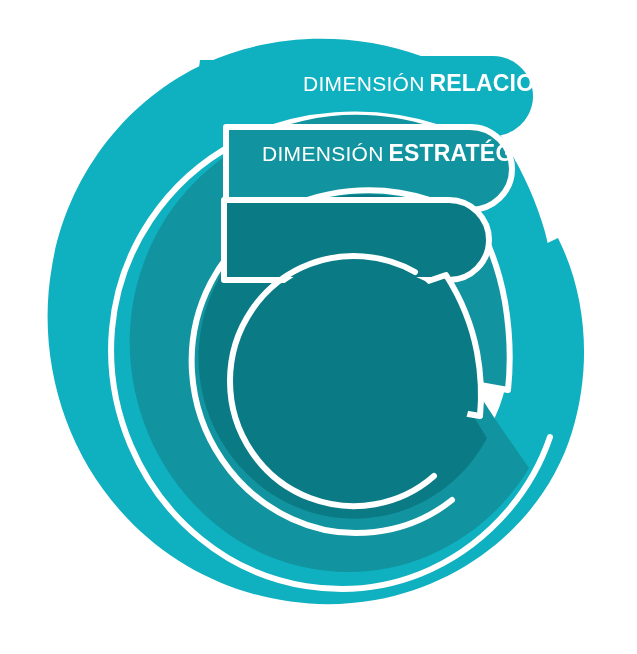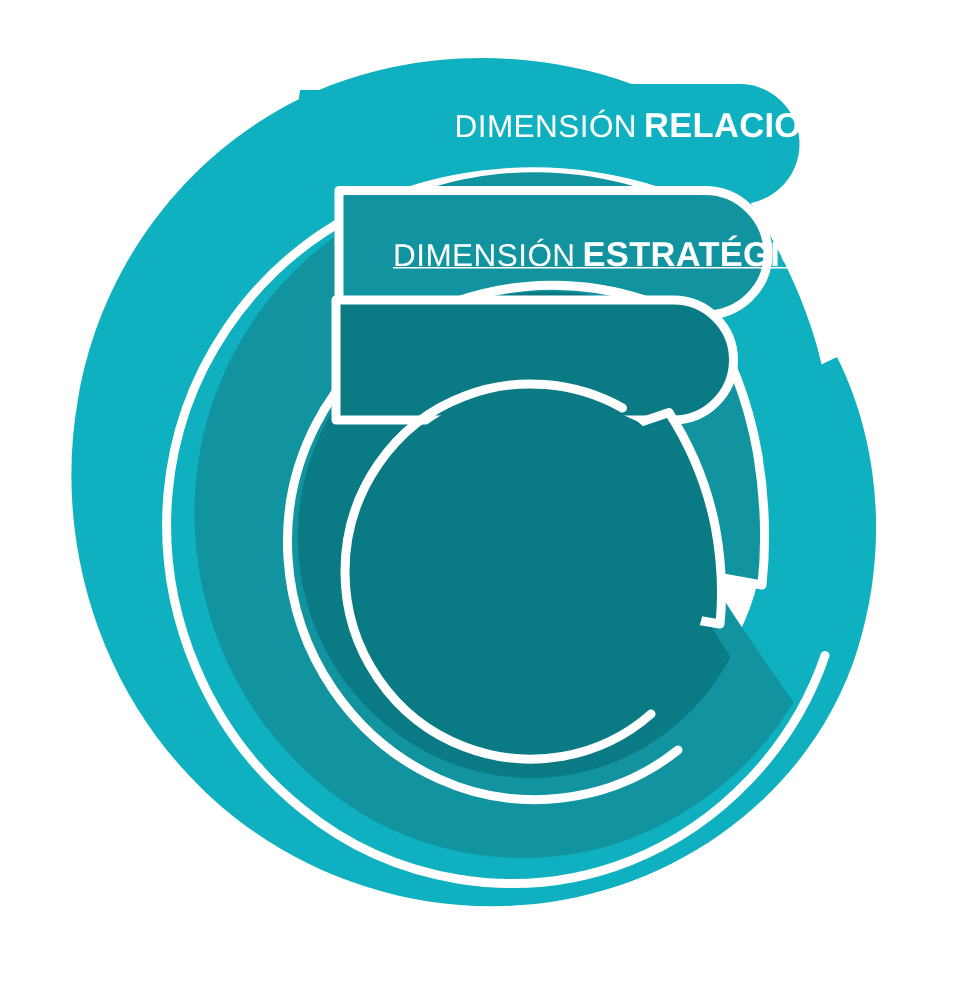--- a/index.html
+++ b/index.html
@@ -46,22 +46,21 @@
     font-weight: 700;
     font-size: 23px;
     letter-spacing: 0.2px;
   }
   #label-relacional {
     left: 303px;
     top: 70px;
   }
   #label-estrategica {
     left: 262px;
-    top: 156px;
-    text-decoration: underline;
+    top: 140px;
   }
   #label-funcional {
     left: 262px;
     top: 211px;
   }
 </style>
 </head>
 <body>
 
 <div id="diagram-root" style="background: rgb(255, 255, 255);">

